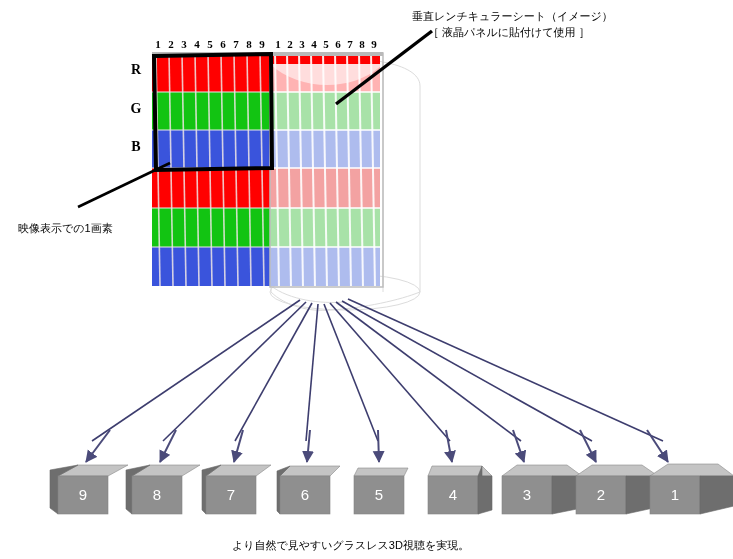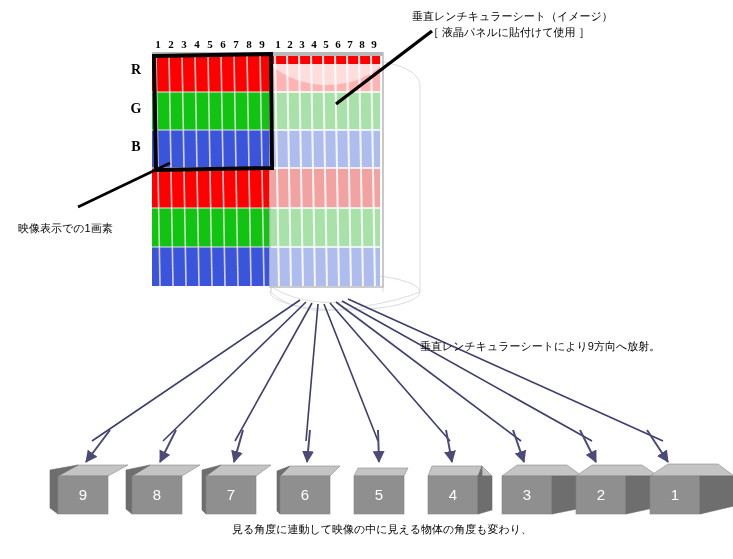--- a/index.html
+++ b/index.html
@@ -235,17 +235,16 @@
 
   <div class="rgb-label" style="left:128px;top:62px;">R</div>
   <div class="rgb-label" style="left:128px;top:101px;">G</div>
   <div class="rgb-label" style="left:128px;top:139px;">B</div>
 
   <div class="cap jp" style="left:428px;top:24px;">［ 液晶パネルに貼付けて使用 ］</div>
   <div class="cap jp" style="left:412px;top:8px;">垂直レンチキュラーシート（イメージ）</div>
 
   <div class="cap jp" style="left:18px;top:208px;margin-top:12px;">映像表示での1画素</div>
 
-  <div class="cap jp" style="left:420px;top:338px;">垂直レンチキュラーシートにより9方向へ放射。</div>
-
-  <div class="cap jp" style="left:232px;top:521px;">見る角度に連動して映像の中に見える物体の角度も変わり、</div>
+
+  <div class="cap jp" style="left:232px;top:537px;">より自然で見やすいグラスレス3D視聴を実現。</div>
 
 </div>
 
 </body></html>

